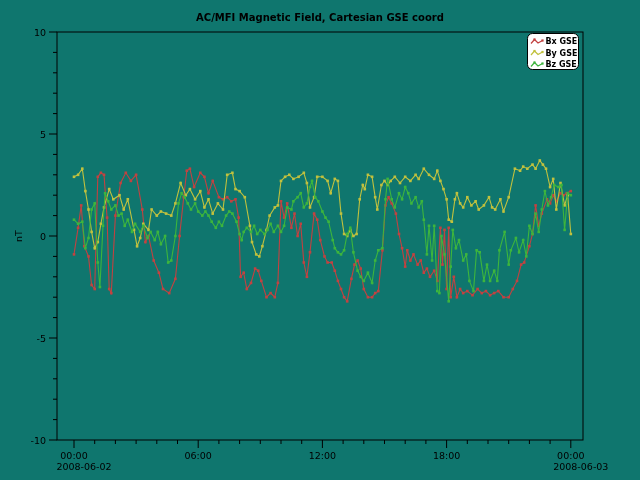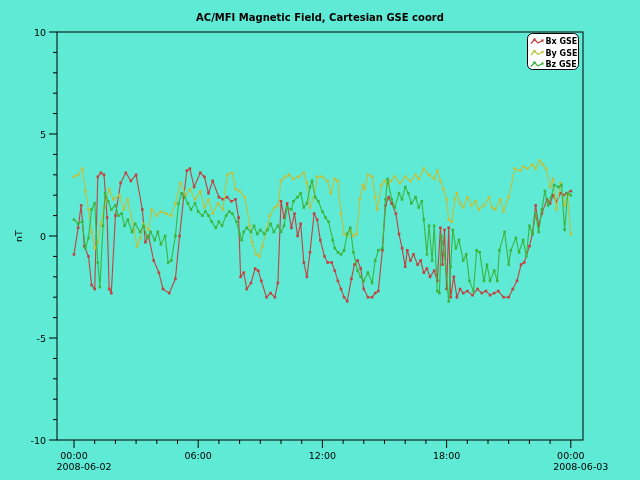--- a/index.html
+++ b/index.html
@@ -1,16 +1,16 @@
 <!DOCTYPE html>
 <html><head>
 <meta charset="utf-8">
 <style>
   html,body{margin:0;padding:0;background:#ffffff;}
-  #screen{position:relative;width:640px;height:480px;background:#5eead4;overflow:hidden;
+  #screen{position:relative;width:640px;height:480px;background:#0f766e;overflow:hidden;
           font-family:"DejaVu Sans", sans-serif;}
   svg text{font-family:"DejaVu Sans", sans-serif;fill:#000;}
   .tick-label{font-size:9.5px;}
   .date-label{font-size:9.5px;}
   .chart-title{font-size:10px;font-weight:bold;}
   .axis-unit{font-size:9.5px;}
   .legend-label{font-size:8px;font-weight:bold;}
 </style>
 </head>
 <body>

